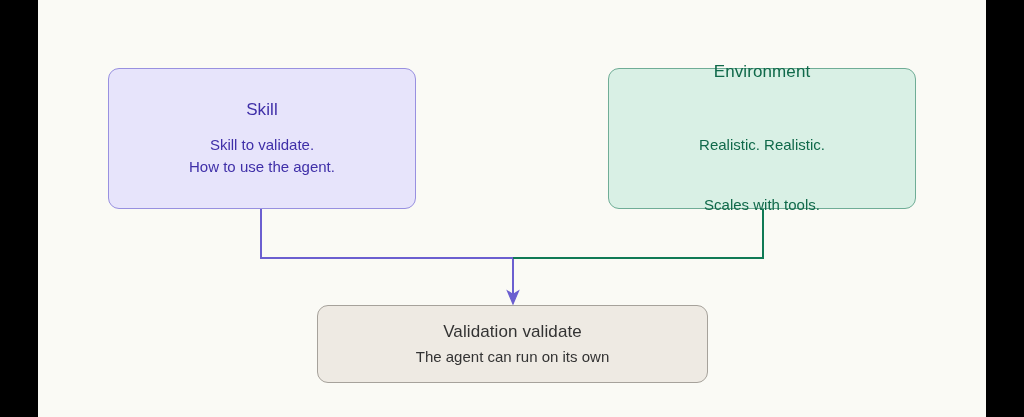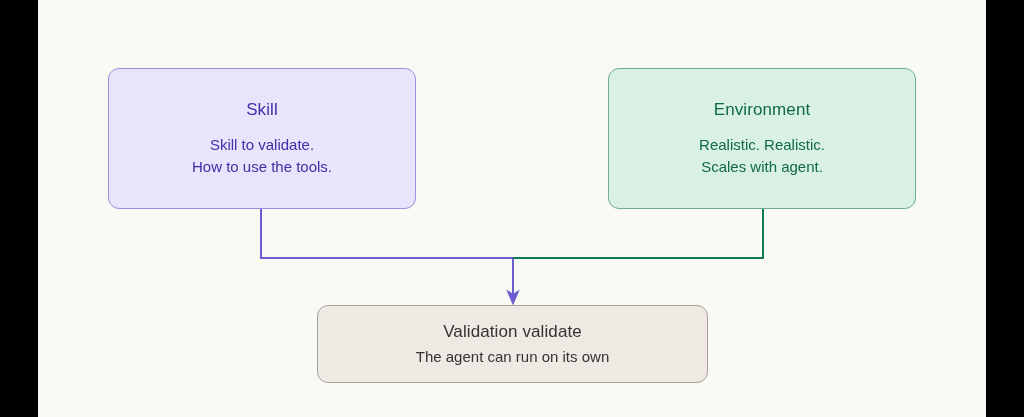--- a/index.html
+++ b/index.html
@@ -62,20 +62,21 @@
     border-color: #9890e0;
     color: #3f2fa8;
   }
   #node-skill .node-title { margin-bottom: 13px; }
 
   #node-environment {
     left: 608px; top: 68px; width: 308px; height: 141px;
     background: #d9f0e5;
     border-color: #6fad96;
     color: #10694a;
+    gap: 38px;
   }
   #node-environment .node-title { margin-bottom: 13px; }
 
   #node-workflow {
     left: 317px; top: 305px; width: 391px; height: 78px;
     background: #eeeae3;
     border-color: #a6a29b;
     color: #333333;
   }
   #node-workflow .node-title { margin-bottom: 3px; }
@@ -99,27 +100,27 @@
 
       <path d="M 261 209 L 261 258 L 513 258 L 513 295" fill="none" stroke="#6b5fd0" stroke-width="2" stroke-linecap="butt" stroke-linejoin="miter"></path>
       <path d="M 513 304 L 507.5 291 L 513 294.5 L 518.5 291 Z" fill="#6b5fd0" stroke="#6b5fd0" stroke-width="1.2" stroke-linejoin="miter"></path>
 
       <path d="M 763 209 L 763 258 L 513 258" fill="none" stroke="#0f7a55" stroke-width="2" stroke-linecap="butt" stroke-linejoin="miter"></path>
     </svg>
 
     <div class="node" id="node-skill" style="left:70px;">
       <div class="node-title">Skill</div>
       <div class="node-line">Skill to validate.</div>
-      <div class="node-line">How to use the tools.</div>
+      <div class="node-line">How to use the agent.</div>
     </div>
 
     <div class="node" id="node-environment" style="left:570px;">
       <div class="node-title">Environment</div>
       <div class="node-line">Realistic. Realistic.</div>
-      <div class="node-line">Scales with agent.</div>
+      <div class="node-line">Scales with tools.</div>
     </div>
 
     <div class="node" id="node-workflow" style="left:279px;">
       <div class="node-title">Validation validate</div>
       <div class="node-line">The agent can run on its own</div>
     </div>
 
   </div>
 
   <div class="letterbox" id="letterbox-left"></div>

